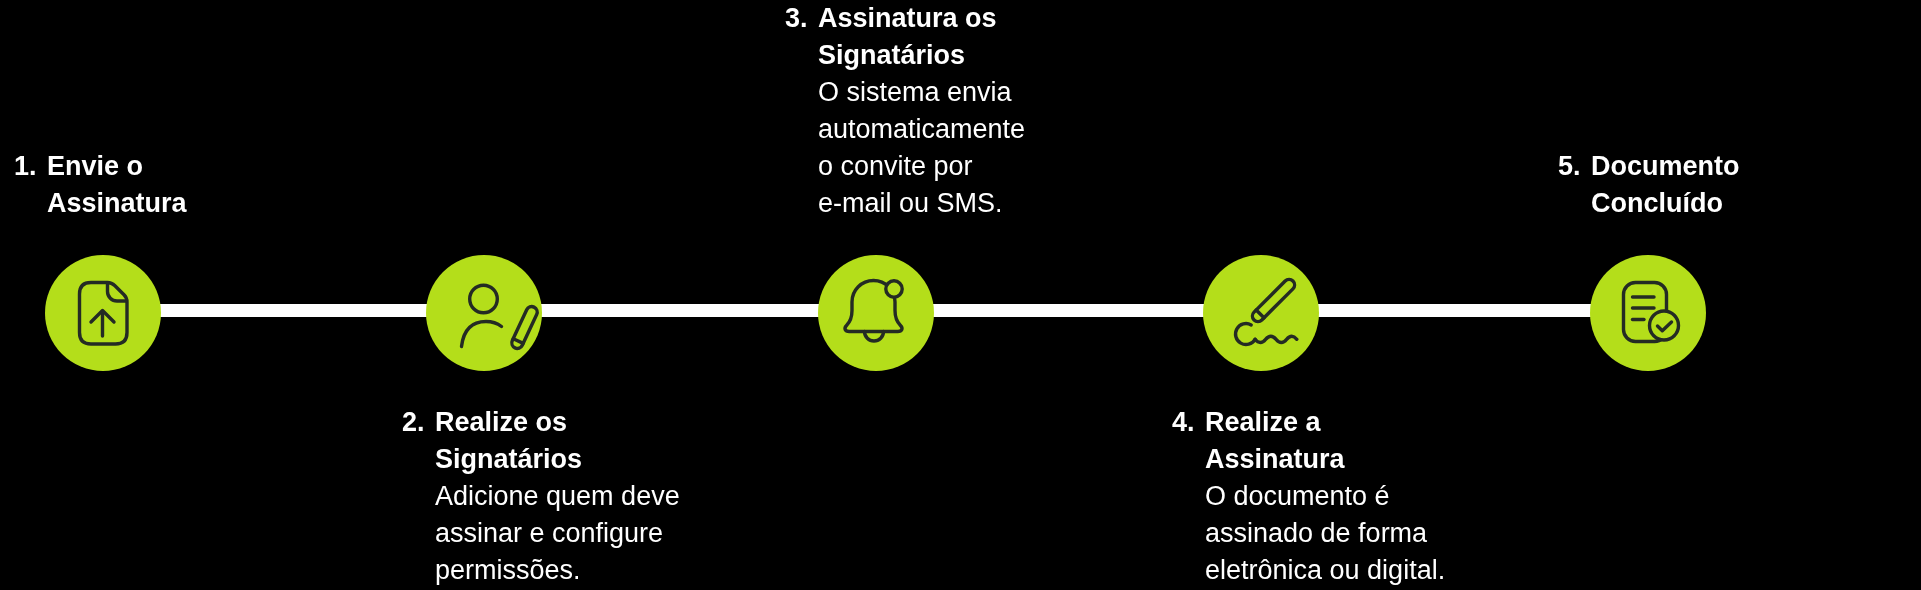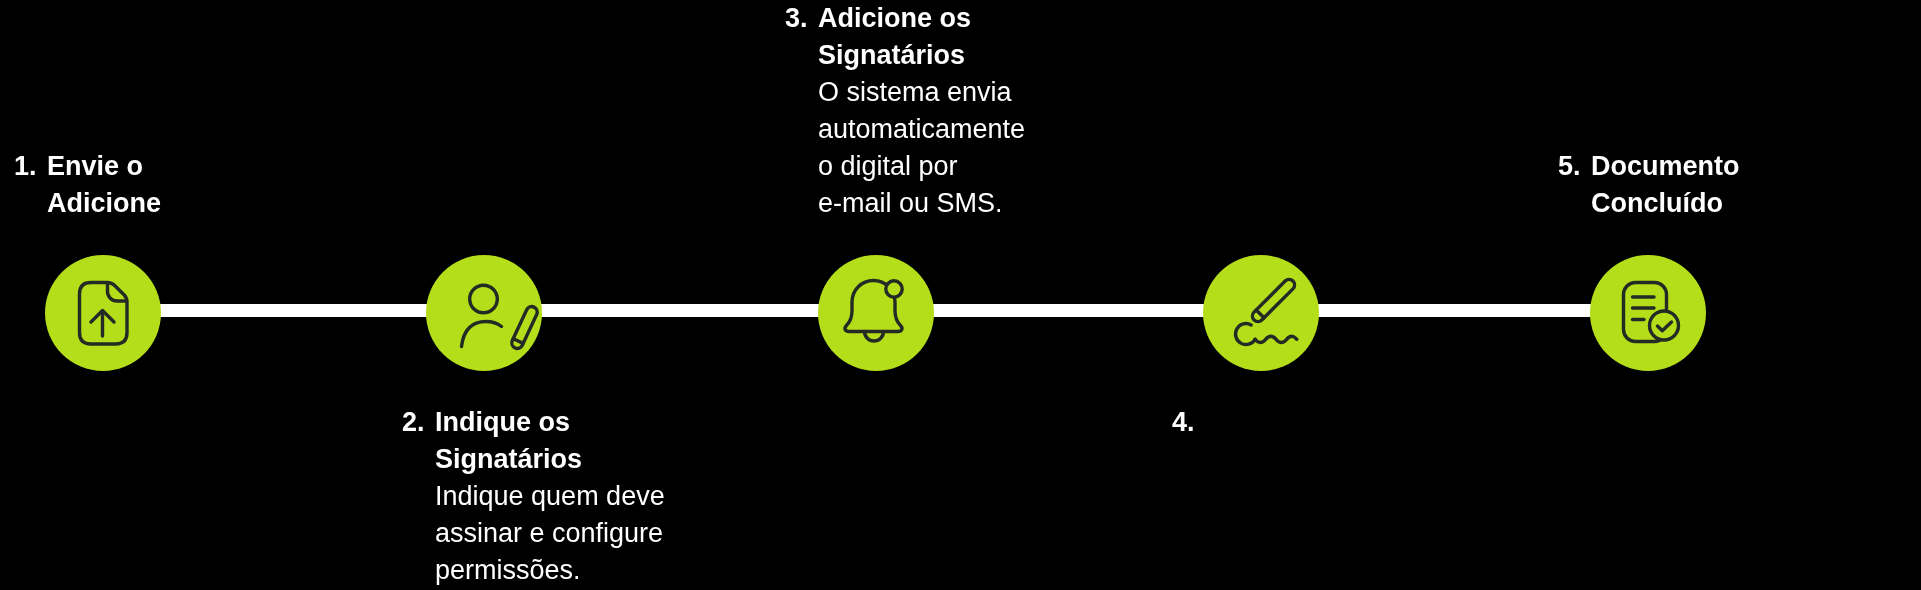--- a/index.html
+++ b/index.html
@@ -96,49 +96,56 @@
       <path d="M42.5 64.5 H54"></path>
       <circle class="fill" cx="74" cy="70.5" r="14.5"></circle>
       <path d="M67.5 71 l4.8 4.8 9.2 -8.8"></path>
     </svg>
   </div>
 
   <div class="step-text s1">
     <span class="num">1.</span>
     <div>
       <div class="title">Envie o
-Adicione</div>
+Assinatura</div>
     </div>
   </div>
 
   <div class="step-text s2">
     <span class="num">2.</span>
     <div>
-      <div class="title">Indique os
+      <div class="title">Realize os
 Signatários</div>
-      <div class="body">Indique quem deve
+      <div class="body">Adicione quem deve
 assinar e configure
 permissões.</div>
     </div>
   </div>
 
   <div class="step-text s3">
     <span class="num">3.</span>
     <div>
-      <div class="title">Adicione os
+      <div class="title">Assinatura os
 Signatários</div>
       <div class="body">O sistema envia
 automaticamente
-o digital por
+o convite por
 e-mail ou SMS.</div>
     </div>
   </div>
 
   <div class="step-text s4">
     <span class="num">4.</span>
+    <div>
+      <div class="title">Realize a
+Assinatura</div>
+      <div class="body">O documento é
+assinado de forma
+eletrônica ou digital.</div>
+    </div>
   </div>
 
   <div class="step-text s5">
     <span class="num">5.</span>
     <div>
       <div class="title">Documento
 Concluído</div>
     </div>
   </div>
 

